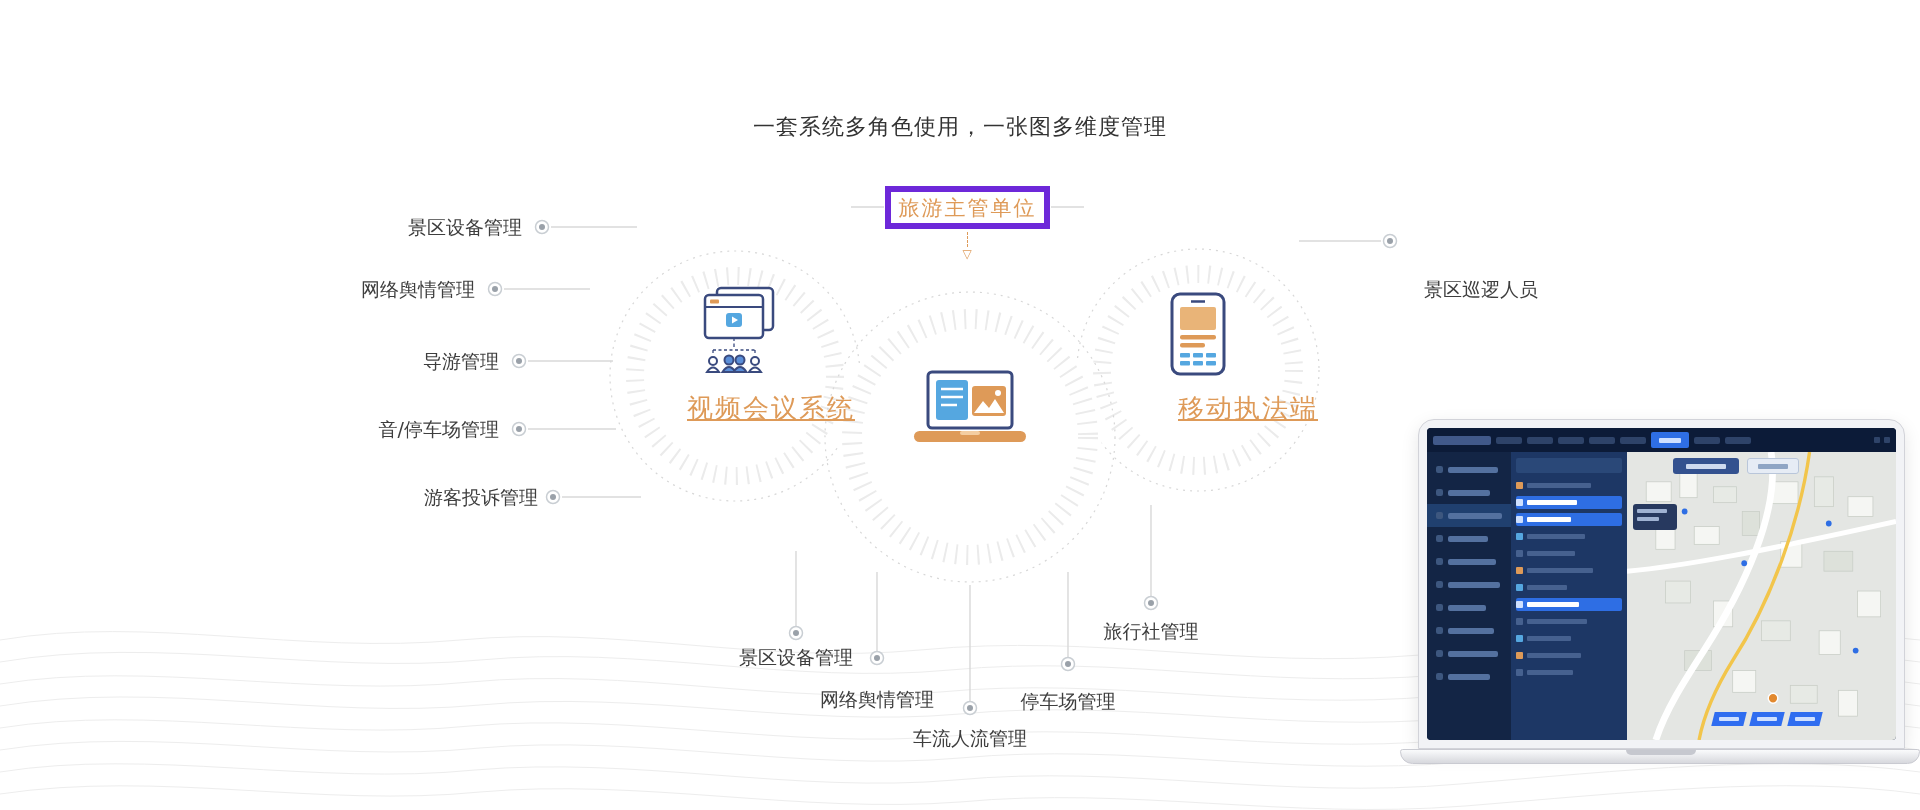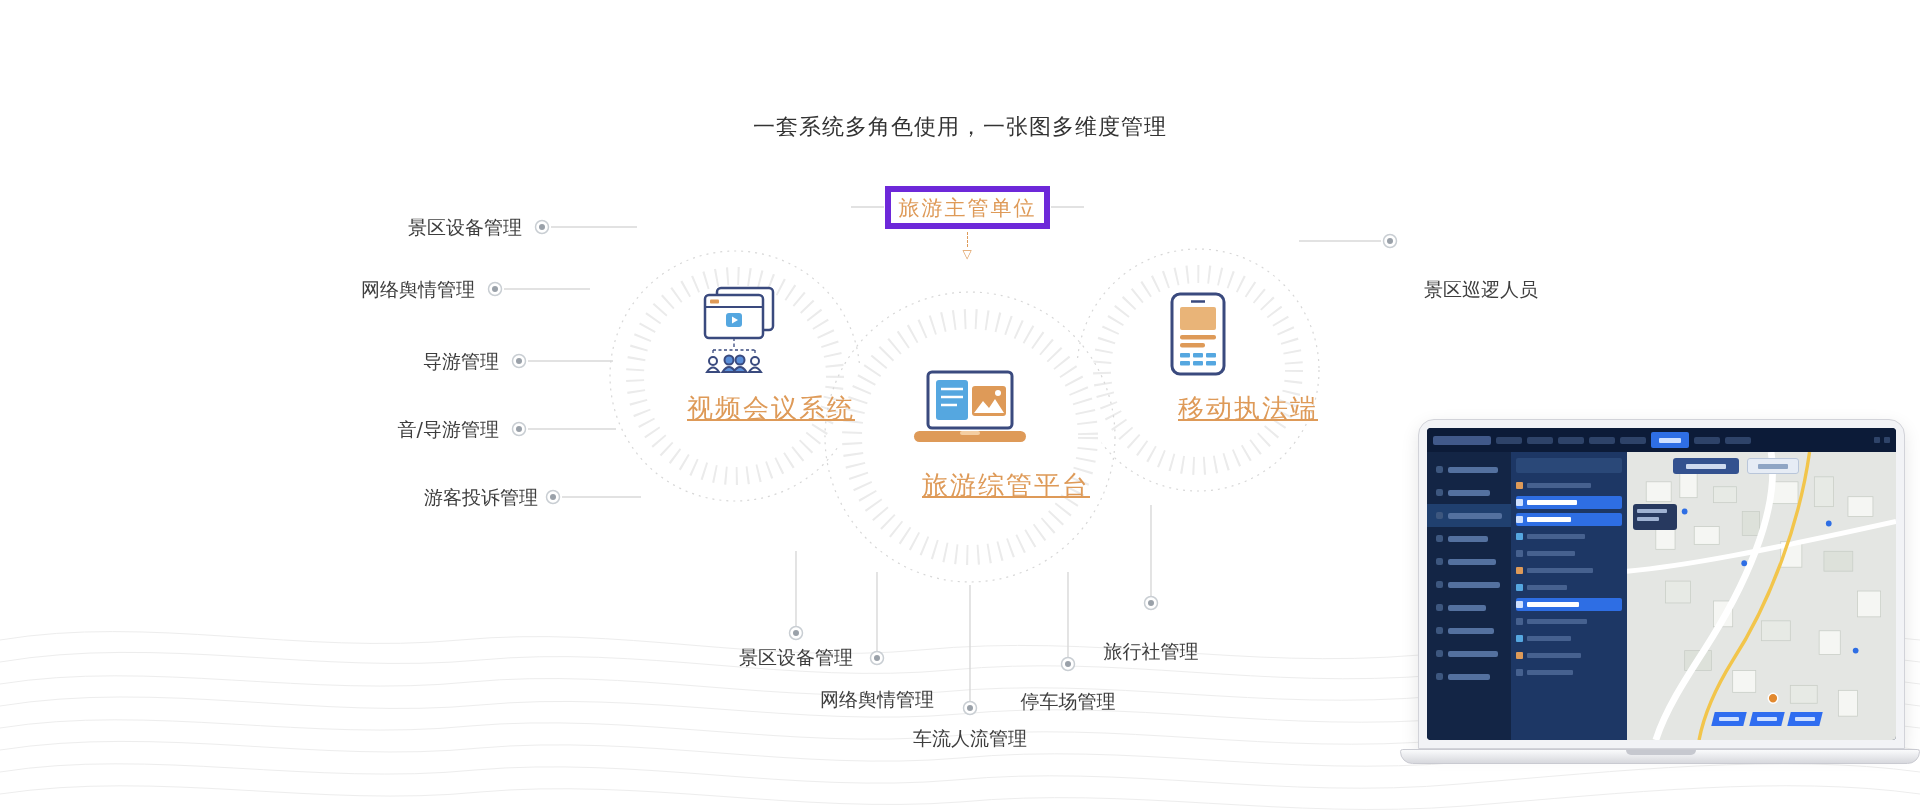--- a/index.html
+++ b/index.html
@@ -241,36 +241,35 @@
       <rect x="10" y="61" width="10" height="4.5" rx="1"></rect>
         <rect x="23" y="61" width="10" height="4.5" rx="1"></rect>
         <rect x="36" y="61" width="10" height="4.5" rx="1"></rect>
       <rect x="10" y="69" width="10" height="4.5" rx="1"></rect>
         <rect x="23" y="69" width="10" height="4.5" rx="1"></rect>
         <rect x="36" y="69" width="10" height="4.5" rx="1"></rect>
     </g>
   </svg>
 
   <div class="node-label" style="left:615px; top:391px;">视频会议系统</div>
-  <div class="node-label" style="left:850px; top:468px;">旅游综管平台</div>
   <div class="node-label" style="left:1078px; top:391px;">移动执法端</div>
 
   <div class="side-label lbl-right" style="left:322px; top:216px;">景区设备管理</div>
   <div class="side-label lbl-right" style="left:275px; top:278px;">网络舆情管理</div>
   <div class="side-label lbl-right" style="left:299px; top:350px;">导游管理</div>
-  <div class="side-label lbl-right" style="left:299px; top:418px;">音/导游管理</div>
+  <div class="side-label lbl-right" style="left:299px; top:418px;">音/停车场管理</div>
   <div class="side-label lbl-right" style="left:338px; top:486px;">游客投诉管理</div>
 
   <div class="side-label" style="left:1424px; top:230px;margin-top:48px;">景区巡逻人员</div>
 
   <div class="side-label lbl-center" style="left:686px; top:646px;">景区设备管理</div>
   <div class="side-label lbl-center" style="left:767px; top:688px;">网络舆情管理</div>
   <div class="side-label lbl-center" style="left:860px; top:727px;">车流人流管理</div>
   <div class="side-label lbl-center" style="left:958px; top:690px;">停车场管理</div>
-  <div class="side-label lbl-center" style="left:1041px; top:640px;">旅行社管理</div>
+  <div class="side-label lbl-center" style="left:1041px; top:620px;">旅行社管理</div>
 
   <div class="laptop">
     <div class="laptop-screen">
       <div class="dash">
         <div class="dash-topbar">
           <div class="dt-logo"></div>
           <div class="dt-tab"></div>
           <div class="dt-tab"></div>
           <div class="dt-tab"></div>
           <div class="dt-tab"></div>

